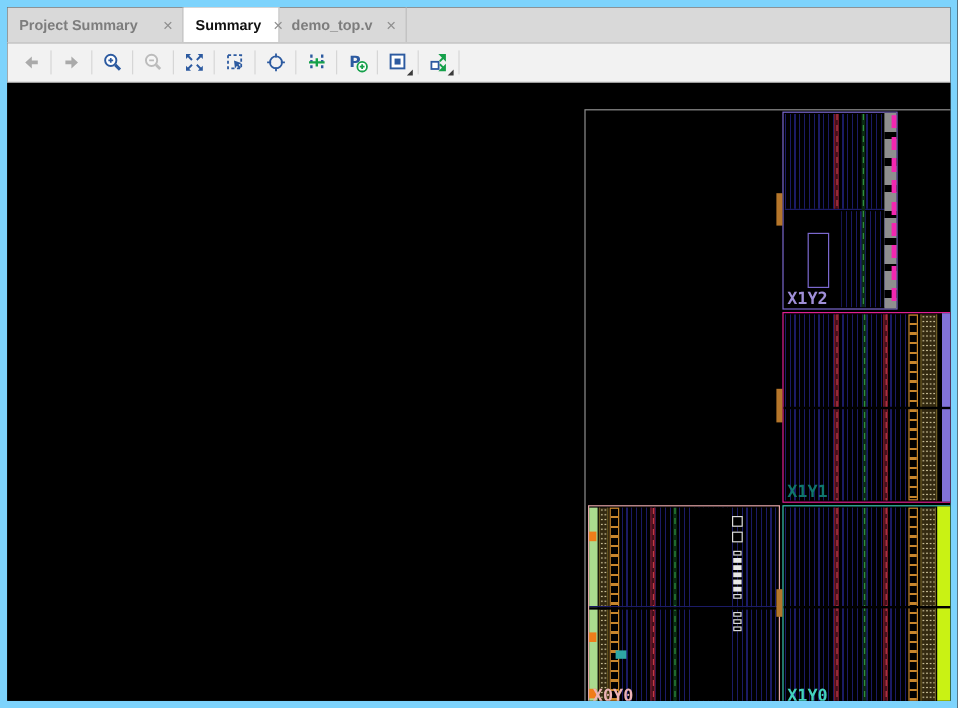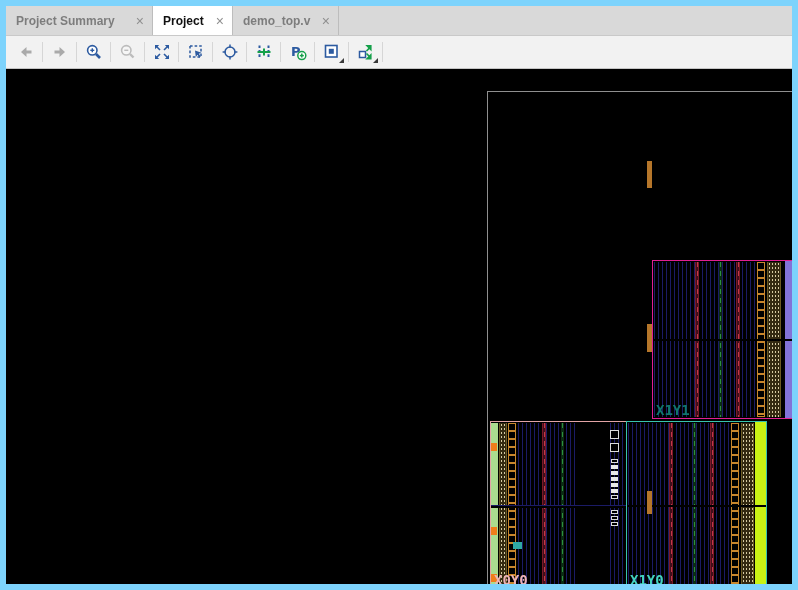--- a/index.html
+++ b/index.html
@@ -62,21 +62,21 @@
 <body>
 
 <div class="window">
 
   <div class="tabbar">
     <div class="tab t0">
       <span class="lbl">Project Summary</span>
       <span class="x">×</span>
     </div>
     <div class="tab t1 active">
-      <span class="lbl">Project</span>
+      <span class="lbl">Summary</span>
       <span class="x">×</span>
     </div>
     <div class="tab t2">
       <span class="lbl">demo_top.v</span>
       <span class="x">×</span>
     </div>
   </div>
 
   <div class="toolbar">
     <div class="tbtn">
@@ -187,20 +187,32 @@
       <span class="dd"></span>
     </div>
     <div class="sep"></div>
   </div>
 
   <div class="canvas">
 
     <div class="abs outline" style="left:481px;top:22px;width:310px;height:499px;"></div>
 
 
+    <div class="region r-x1y2" style="left:646px;top:24px;width:96px;height:165px;">
+      <div class="abs stripes" style="left:1px;top:1px;width:84px;height:79px;"></div>
+      <div class="abs stripes" style="left:48px;top:82px;width:37px;height:80px;"></div>
+      <div class="abs hnavy" style="left:1px;top:80px;width:84px;"></div>
+      <div class="abs mcol" style="left:42px;top:1px;width:4px;height:79px;"></div>
+      <div class="abs gcol" style="left:65px;top:1px;width:3px;height:161px;"></div>
+      <div class="abs" style="left:20px;top:100px;width:18px;height:46px;border:1px solid #7b68cf;background:#000;box-sizing:border-box;"></div>
+      <div class="abs graystrip" style="left:84px;top:0;width:10px;height:163px;"></div>
+      <div class="abs graydash" style="left:84px;top:0;width:10px;height:163px;"></div>
+      <div class="abs magdash" style="left:90px;top:2px;width:4px;height:159px;"></div>
+      <div class="region-label">X1Y2</div>
+    </div>
 
 
     <div class="region r-x1y1" style="left:646px;top:191px;width:141px;height:159px;">
       <div class="abs stripes" style="left:1px;top:1px;width:104px;height:155px;"></div>
       <div class="abs mcol" style="left:42px;top:1px;width:4px;height:155px;"></div>
       <div class="abs gcol" style="left:66px;top:1px;width:3px;height:155px;"></div>
       <div class="abs mcol" style="left:83px;top:1px;width:4px;height:155px;"></div>
       <div class="abs ladder" style="left:104px;top:1px;width:8px;height:155px;"></div>
       <div class="abs pads" style="left:114px;top:1px;width:14px;height:155px;"></div>
       <div class="abs" style="left:132px;top:0;width:7px;height:157px;background:#8273d8;"></div>
@@ -230,21 +242,21 @@
       <div class="abs sqf" style="left:120px;top:61px;width:7px;height:4px;"></div>
       <div class="abs sqf" style="left:120px;top:67px;width:7px;height:4px;"></div>
       <div class="abs sq" style="left:120px;top:73px;width:7px;height:4px;"></div>
       <div class="abs sq" style="left:120px;top:88px;width:7px;height:4px;"></div>
       <div class="abs sq" style="left:120px;top:94px;width:7px;height:4px;"></div>
       <div class="abs sq" style="left:120px;top:100px;width:7px;height:4px;"></div>
       <div class="abs" style="left:22px;top:120px;width:9px;height:7px;background:#2fa8a4;"></div>
       <div class="region-label">X0Y0</div>
     </div>
 
-    <div class="region r-x1y0" style="left:620px;top:352px;width:141px;height:168px;">
+    <div class="region r-x1y0" style="left:646px;top:352px;width:141px;height:168px;">
       <div class="abs stripes" style="left:1px;top:1px;width:104px;height:164px;"></div>
       <div class="abs mcol" style="left:42px;top:1px;width:4px;height:164px;"></div>
       <div class="abs gcol" style="left:66px;top:1px;width:3px;height:164px;"></div>
       <div class="abs mcol" style="left:83px;top:1px;width:4px;height:164px;"></div>
       <div class="abs ladder" style="left:104px;top:1px;width:8px;height:164px;"></div>
       <div class="abs pads" style="left:114px;top:1px;width:13px;height:164px;"></div>
       <div class="abs" style="left:128px;top:0;width:11px;height:166px;background:#c9f214;"></div>
       <div class="abs hblack" style="left:0;top:83px;width:139px;"></div>
       <div class="region-label">X1Y0</div>
     </div>

